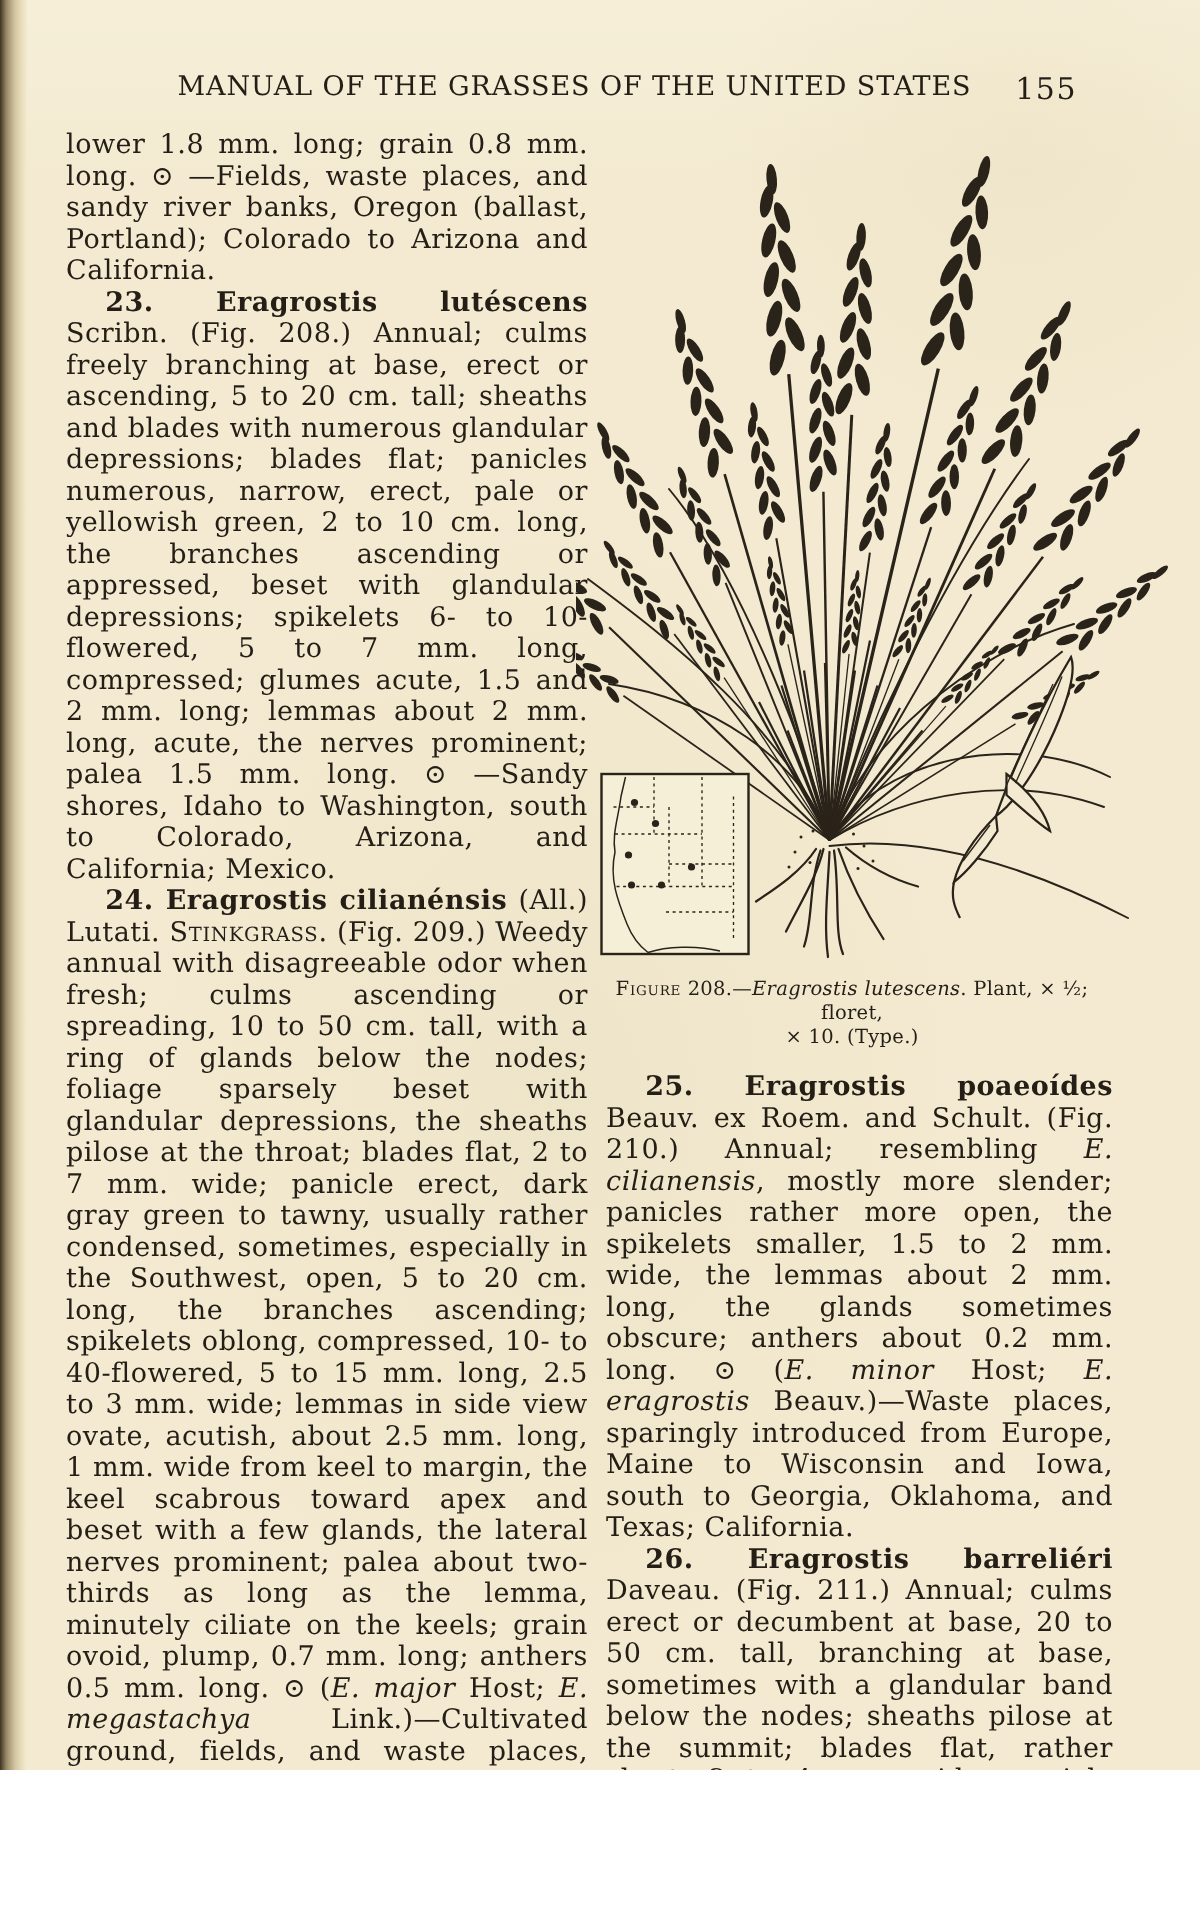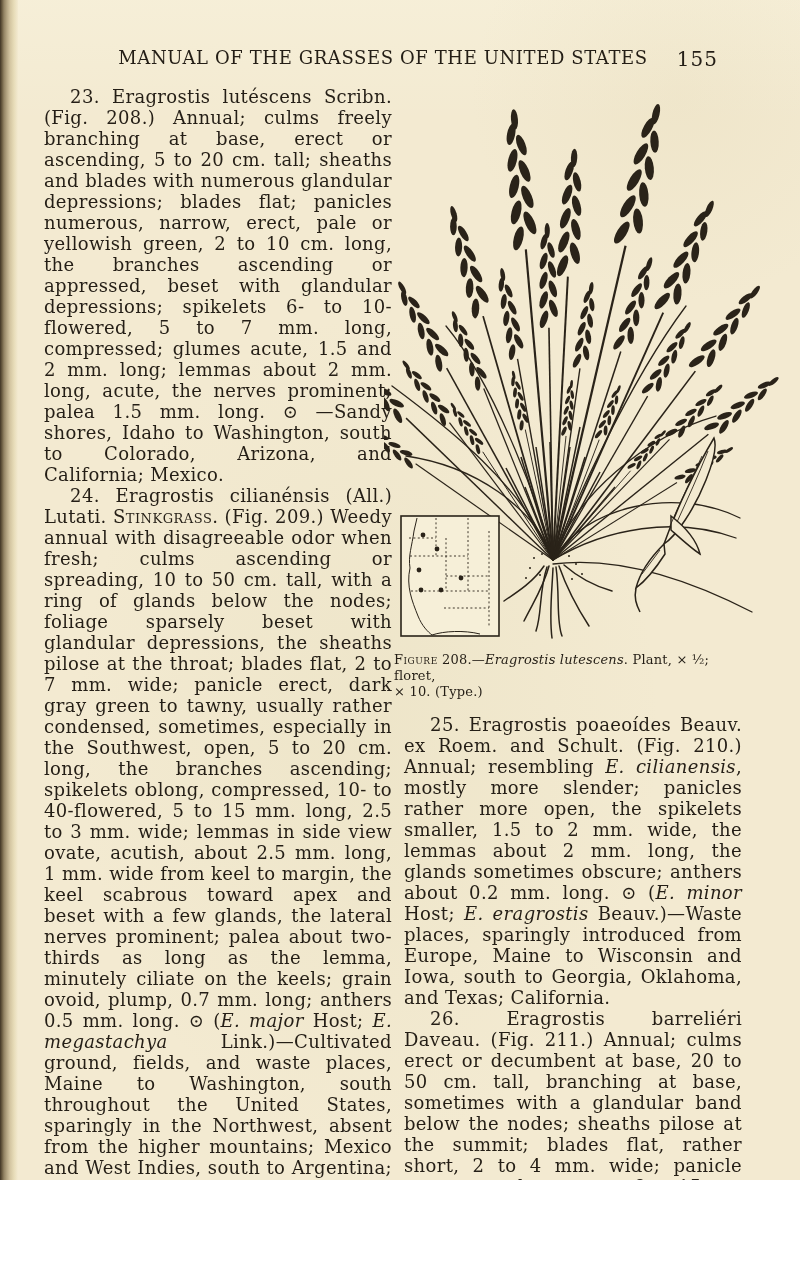--- a/index.html
+++ b/index.html
@@ -32,27 +32,27 @@
   }
   .col{
     position:absolute;top:86px;width:348px;
     font-size:18px;line-height:21px;letter-spacing:0.35px;
     text-align:justify;
   }
   .col.left{left:44px;}
   .col.right{left:394px;}
   .para{margin:0;}
   .para.indent{text-indent:1.45em;}
-  .b{font-weight:400;}
+  .b{font-weight:700;}
   .i{font-style:italic;}
   .sc{font-variant:small-caps;letter-spacing:0.5px;margin-top:48px;}
   .figure-art{position:relative;height:560px;}
   .figure-art svg{position:absolute;left:-10px;top:0;}
   .caption{
-    text-align:left;font-size:13px;line-height:16px;letter-spacing:0.2px;
+    text-align:center;font-size:13px;line-height:16px;letter-spacing:0.2px;
     margin-top:6px;text-indent:0;
   }
   .rtext{margin-top:14px;margin-left:10px;}
   .stem{stroke:#2a2319;stroke-width:1.5;fill:none;}
   .leaf{stroke:#2a2319;stroke-width:1.3;fill:none;stroke-linecap:round;}
   .root{stroke:#2a2319;stroke-width:1.5;fill:none;stroke-linecap:round;}
   .ink-fill{fill:#2a2319;}
   .mapline{stroke:#2a2319;stroke-width:1;fill:none;}
   .mapdot-line{stroke:#2a2319;stroke-width:0.9;fill:none;stroke-dasharray:2 2.4;}
   .husk{fill:#f3ead1;stroke:#2a2319;stroke-width:1.5;}
@@ -63,20 +63,21 @@
 
 <div class="page">
   <div class="paper-tone"></div>
   <div class="binding"></div>
 
   <div class="header">MANUAL OF THE GRASSES OF THE UNITED STATES</div>
   <div class="pagenum">155</div>
 
   <div class="col left">
     <div>
+        <p class="para"><span>lower 1.8 mm. long; grain 0.8 mm. long. ⊙ —Fields, waste places, and sandy river banks, Oregon (ballast, Portland); Colorado to Arizona and California.</span></p>
         <p class="para indent"><span class="b">23. Eragrostis lutéscens</span><span> Scribn. (Fig. 208.) Annual; culms freely branching at base, erect or ascending, 5 to 20 cm. tall; sheaths and blades with numerous glandular depressions; blades flat; panicles numerous, narrow, erect, pale or yellowish green, 2 to 10 cm. long, the branches ascending or appressed, beset with glandular depressions; spikelets 6- to 10-flowered, 5 to 7 mm. long, compressed; glumes acute, 1.5 and 2 mm. long; lemmas about 2 mm. long, acute, the nerves prominent; palea 1.5 mm. long. ⊙ —Sandy shores, Idaho to Washington, south to Colorado, Arizona, and California; Mexico.</span></p>
         <p class="para indent"><span class="b">24. Eragrostis cilianénsis</span><span> (All.) Lutati. </span><span class="sc">Stinkgrass</span><span>. (Fig. 209.) Weedy annual with disagreeable odor when fresh; culms ascending or spreading, 10 to 50 cm. tall, with a ring of glands below the nodes; foliage sparsely beset with glandular depressions, the sheaths pilose at the throat; blades flat, 2 to 7 mm. wide; panicle erect, dark gray green to tawny, usually rather condensed, sometimes, especially in the Southwest, open, 5 to 20 cm. long, the branches ascending; spikelets oblong, compressed, 10- to 40-flowered, 5 to 15 mm. long, 2.5 to 3 mm. wide; lemmas in side view ovate, acutish, about 2.5 mm. long, 1 mm. wide from keel to margin, the keel scabrous toward apex and beset with a few glands, the lateral nerves prominent; palea about two-thirds as long as the lemma, minutely ciliate on the keels; grain ovoid, plump, 0.7 mm. long; anthers 0.5 mm. long. ⊙ (</span><span class="i">E. major</span><span> Host; </span><span class="i">E. megastachya</span><span> Link.)—Cultivated ground, fields, and waste places, Maine to Washington, south throughout the United States, sparingly in the Northwest, absent from the higher mountains; Mexico and West Indies, south to Argentina; introduced from the Old World.</span></p>
       </div>
   </div>
 
   <div class="col right">
     <div class="figure-art">
       <svg width="400" height="560" viewBox="0 0 400 560">
         <defs>
           <g id="head" class="ink-fill">

